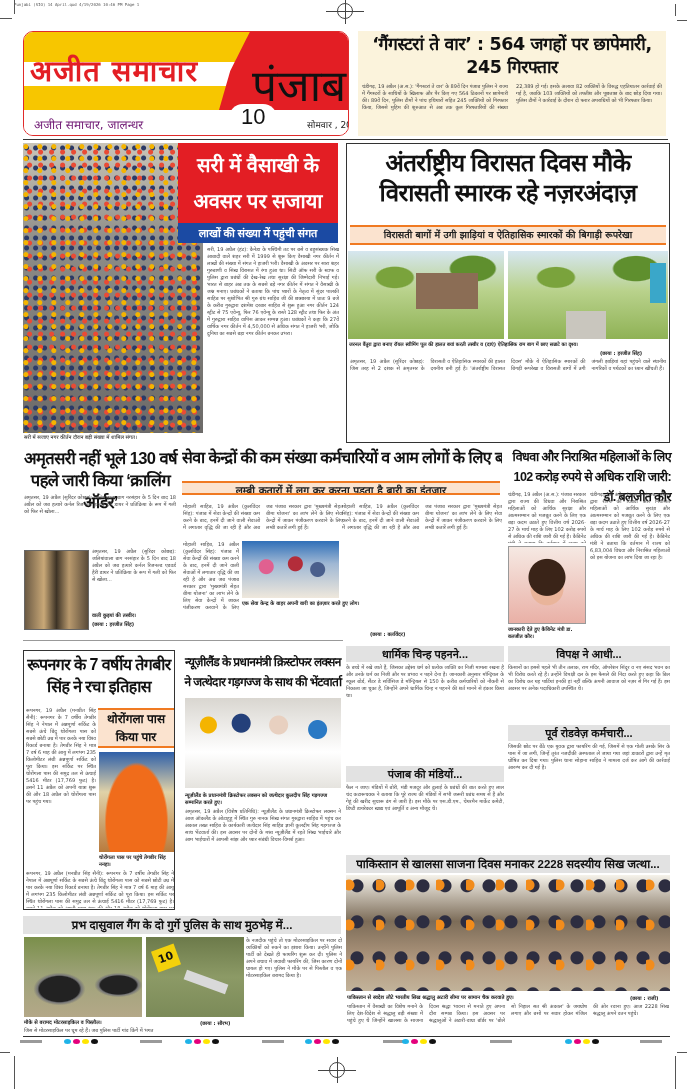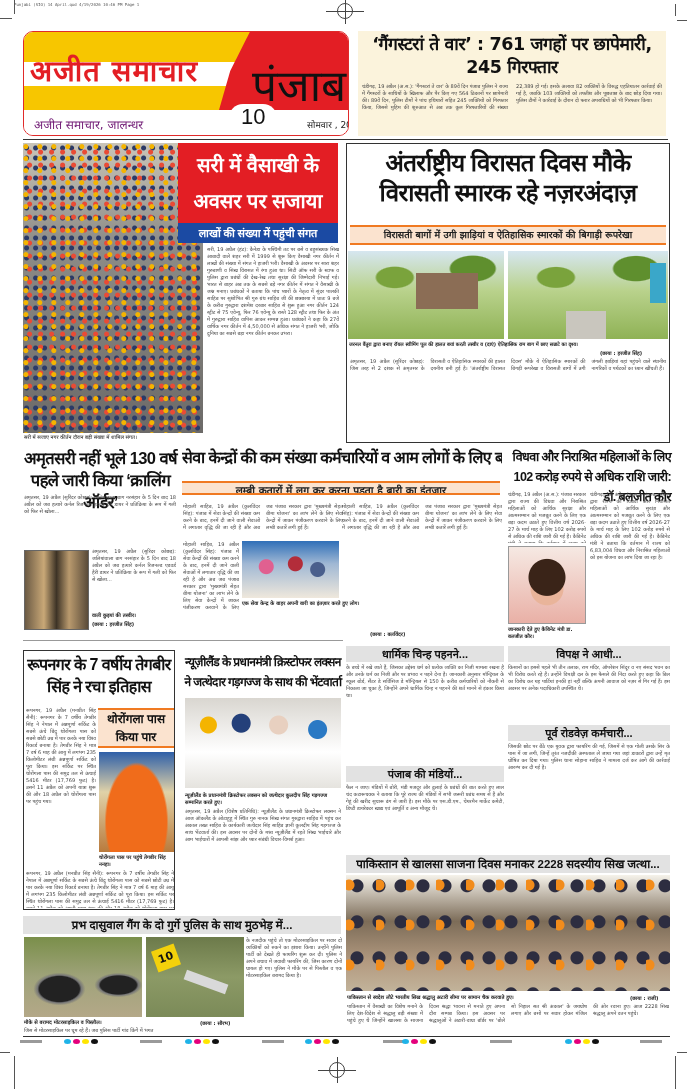--- a/index.html
+++ b/index.html
@@ -96,21 +96,21 @@
   <div class="abs mast-red"></div>
   <div class="abs mast-title-right">पंजाब</div>
   <div class="abs mast-title-left">अजीत समाचार</div>
   <div class="abs mast-bottom"></div>
   <div class="abs mast-sub">अजीत समाचार, जालन्धर</div>
   <div class="abs mast-page">10</div>
   <div class="abs mast-date">सोमवार , 20 अप्रैल, 2026</div>
 </div>
 
 <div class="abs topright">
-  <div class="abs tr-head">‘गैंगस्टरां ते वार’ : 761 जगहों पर छापेमारी, 245 गिरफ्तार</div>
+  <div class="abs tr-head">‘गैंगस्टरां ते वार’ : 564 जगहों पर छापेमारी, 245 गिरफ्तार</div>
   <div class="abs bodytext" style="left:4px;top:52px;width:300px;height:50px;overflow:hidden;column-count:2;column-gap:8px;">चंडीगढ़, 19 अप्रैल (अ.स.): 'गैंगस्टरां ते वार' के 89वें दिन पंजाब पुलिस ने राज्य में गैंगस्टरों के साथियों के खिलाफ और पैर किए गए 564 ठिकानों पर छापेमारी की। 89वें दिन, पुलिस टीमों ने पांच हथियारों सहित 245 व्यक्तियों को गिरफ्तार किया, जिससे मुहिम की शुरुआत से अब तक कुल गिरफ्तारियों की संख्या 22,389 हो गई। इसके अलावा 82 व्यक्तियों के विरुद्ध एहतियातन कार्रवाई की गई है, जबकि 103 व्यक्तियों को तफ्तीश और पूछताछ के बाद छोड़ दिया गया। पुलिस टीमों ने कार्रवाई के दौरान दो फरार अपराधियों को भी गिरफ्तार किया।</div>
 </div>
 <div class="abs rule" style="left:23px;top:139px;width:645px;"></div>
 
 <div class="abs photo crowd" style="left:23px;top:143px;width:180px;height:290px;"></div>
 <div class="abs hl-red" style="left:178px;top:143px;width:160px;height:80px;font-size:20px;line-height:36px;padding-top:4px;">सरी में वैसाखी के अवसर पर सजाया नगर कीर्तन</div>
 <div class="abs hl-blue" style="left:178px;top:223px;width:160px;height:20px;font-size:11px;line-height:20px;font-family:Liberation Serif, serif;">लाखों की संख्या में पहुंची संगत</div>
 <div class="abs bodytext" style="left:207px;top:246px;width:132px;height:186px;overflow:hidden;">सरी, 19 अप्रैल (हंट): कैनेडा के पश्चिमी तट पर बसे व बहुसंख्यक सिख आबादी वाले शहर सरी में 1999 से शुरू किए वैसाखी नगर कीर्तन में लाखों की संख्या में संगत ने हाजरी भरी। वैसाखी के अवसर पर सारा शहर गुरुबाणी व सिख विरासत में रंगा हुआ था। सिटी ऑफ सरी के स्टाफ व पुलिस द्वारा प्रबंधों की देख-रेख तथा सुरक्षा की जिम्मेदारी निभाई गई। भारत से बाहर अब तक के सबसे बड़े नगर कीर्तन में संगत ने वैसाखी के जश्न मनाए। प्रबंधकों ने बताया कि पांच प्यारों के नेतृत्व में सुंदर पालकी साहिब पर सुशोभित श्री गुरु ग्रंथ साहिब जी की छत्रछाया में प्रातः 9 बजे के करीब गुरुद्वारा दशमेश दरबार साहिब से शुरू हुआ नगर कीर्तन 124 स्ट्रीट से 75 एवेन्यू, फिर 76 एवेन्यू के रास्ते 128 स्ट्रीट तथा फिर के अंत में गुरुद्वारा साहिब वापिस आकर सम्पन्न हुआ। प्रबंधकों ने कहा कि 27वें वार्षिक नगर कीर्तन में 4,50,000 से अधिक संगत ने हाजरी भरी, जोकि दुनिया का सबसे बड़ा नगर कीर्तन बनकर उभरा।</div>
 <div class="abs caption" style="left:24px;top:434px;width:180px;font-weight:normal;">सरी में सजाए नगर कीर्तन दौरान बड़ी संख्या में शामिल संगत।</div>
 

